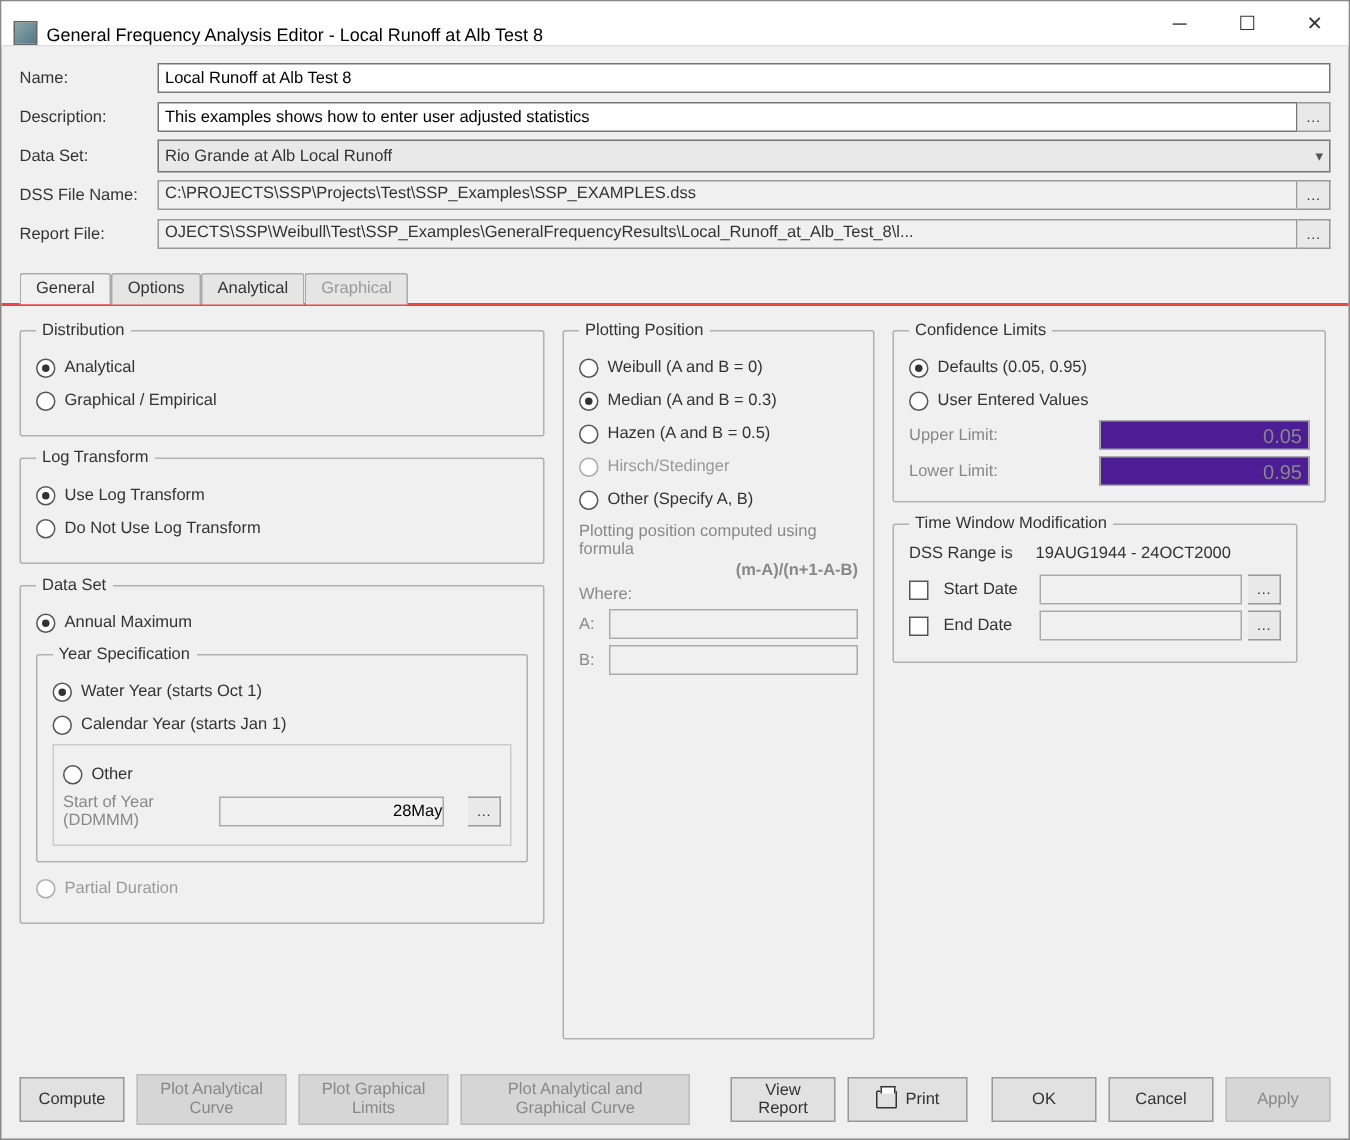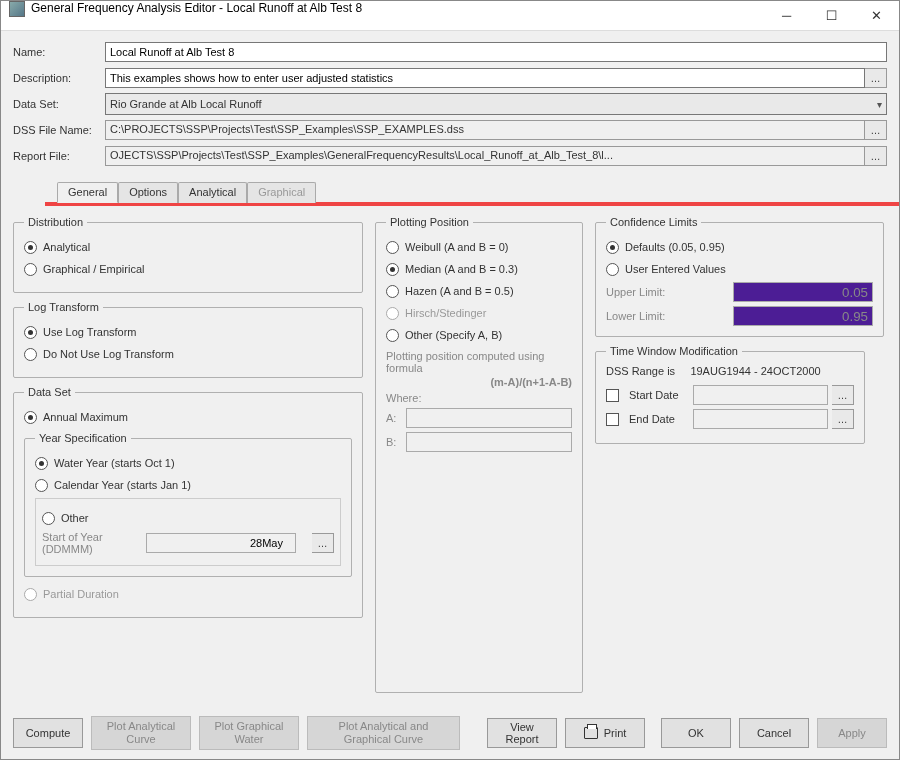--- a/index.html
+++ b/index.html
@@ -16,21 +16,21 @@
     background: #f0f0f0;
     border: 1px solid #888;
     display: flex;
     flex-direction: column;
     box-shadow: 0 2px 8px rgba(0,0,0,0.3);
   }
   .titlebar {
     height: 30px;
     background: #fff;
     display: flex;
-    align-items: flex-start;
+    align-items: flex-end;
     padding: 0 0 0 8px;
     border-bottom: 1px solid #ddd;
   }
   .title-icon {
     width: 16px; height: 16px; margin-right: 6px;
     background: linear-gradient(135deg,#8aa,#578);
     border:1px solid #666;
   }
   .title-text { flex: 1; font-size: 12px; color: #000; }
   .win-controls { display: flex; }
@@ -52,21 +52,21 @@
   .combo {
     flex: 1; height: 22px; border: 1px solid #777; background: #e9e9e9;
     padding: 2px 4px; display: flex; align-items: center; justify-content: space-between;
   }
   .browse-btn {
     width: 22px; height: 20px; border: 1px solid #999; background: #e9e9e9;
     margin-left: 0; display: flex; align-items: center; justify-content: center;
     font-size: 10px; border-left: none;
   }
   .tabs-row {
-    display: flex; padding: 0 12px; border-bottom: 4px solid #ef4444; margin-top: 6px; margin-left: 44px;
+    display: flex; padding: 0 12px; border-bottom: 2px solid #ef4444; margin-top: 6px;
   }
   .tab {
     padding: 3px 10px 4px 10px; border: 1px solid #aaa; border-bottom: none;
     background: #e5e5e5; margin-right: 0px; position: relative; top: 1px;
     border-radius: 2px 2px 0 0;
   }
   .tab.active { background: #f0f0f0; border-bottom: 1px solid #f0f0f0; }
   .tab.disabled { color: #999; }
   .main-panel {
     flex: 1; padding: 10px 12px; display: flex; gap: 12px;
@@ -93,21 +93,21 @@
   }
   .radio.disabled, .check.disabled { border-color: #aaa; }
   .disabled-text { color: #999; }
   .inner-fieldset { margin-top: 6px; }
   .small-row {
     display: flex; align-items: center; margin: 4px 0; gap: 16px;
   }
   .small-label { color: #888; flex: 1; }
   .small-input {
     width: 150px; height: 20px; border: 1px solid #aaa; background: #f0f0f0;
-    padding: 2px 12px; text-align: right; font-size: 11px;
+    padding: 2px 0; text-align: right; font-size: 11px;
   }
   .num-input {
     width: 160px; height: 20px; border: 1px solid #aaa; background: #f0f0f0;
     padding: 2px 4px; text-align: right; font-size: 11px;
   }
   .plot-text { color: #888; margin: 6px 0 2px 0; }
   .formula { text-align: right; color: #888; font-weight: 600; margin-bottom:4px;}
   .where-block { color: #888; }
   .where-lines { text-align: right; color: #888; line-height: 1.4; margin-bottom:6px;}
   .ab-row { display: flex; align-items: center; margin-top: 4px; gap:6px;}
@@ -177,21 +177,21 @@
         <span class="chev">▾</span>
       </div>
     </div>
     <div class="form-row">
       <div class="form-label">DSS File Name:</div>
       <div class="text-readonly">C:\PROJECTS\SSP\Projects\Test\SSP_Examples\SSP_EXAMPLES.dss</div>
       <div class="browse-btn">…</div>
     </div>
     <div class="form-row">
       <div class="form-label">Report File:</div>
-      <div class="text-readonly">OJECTS\SSP\Projects\Test\SSP_Examples\GeneralFrequencyResults\Local_Runoff_at_Alb_Test_8\l...</div>
+      <div class="text-readonly">OJECTS\SSP\Weibull\Test\SSP_Examples\GeneralFrequencyResults\Local_Runoff_at_Alb_Test_8\l...</div>
       <div class="browse-btn">…</div>
     </div>
   </div>
 
   <div class="tabs-row">
     <div class="tab active">General</div>
     <div class="tab">Options</div>
     <div class="tab">Analytical</div>
     <div class="tab disabled">Graphical</div>
   </div>
@@ -342,21 +342,21 @@
     </div>
 
   </div>
 
   <div class="footer">
     <div class="btn">Compute</div>
     <div class="btn tall disabled">
       <span>Plot Analytical Curve</span>
     </div>
     <div class="btn tall disabled">
-      <span>Plot Graphical Water</span>
+      <span>Plot Graphical Limits</span>
     </div>
     <div class="btn tall disabled">
       <span>Plot Analytical and Graphical Curve</span>
     </div>
     <div style="width:14px;"></div>
     <div class="btn">View Report</div>
     <div class="btn print">
       <span class="printer-icon"></span>
       <span>Print</span>
     </div>

